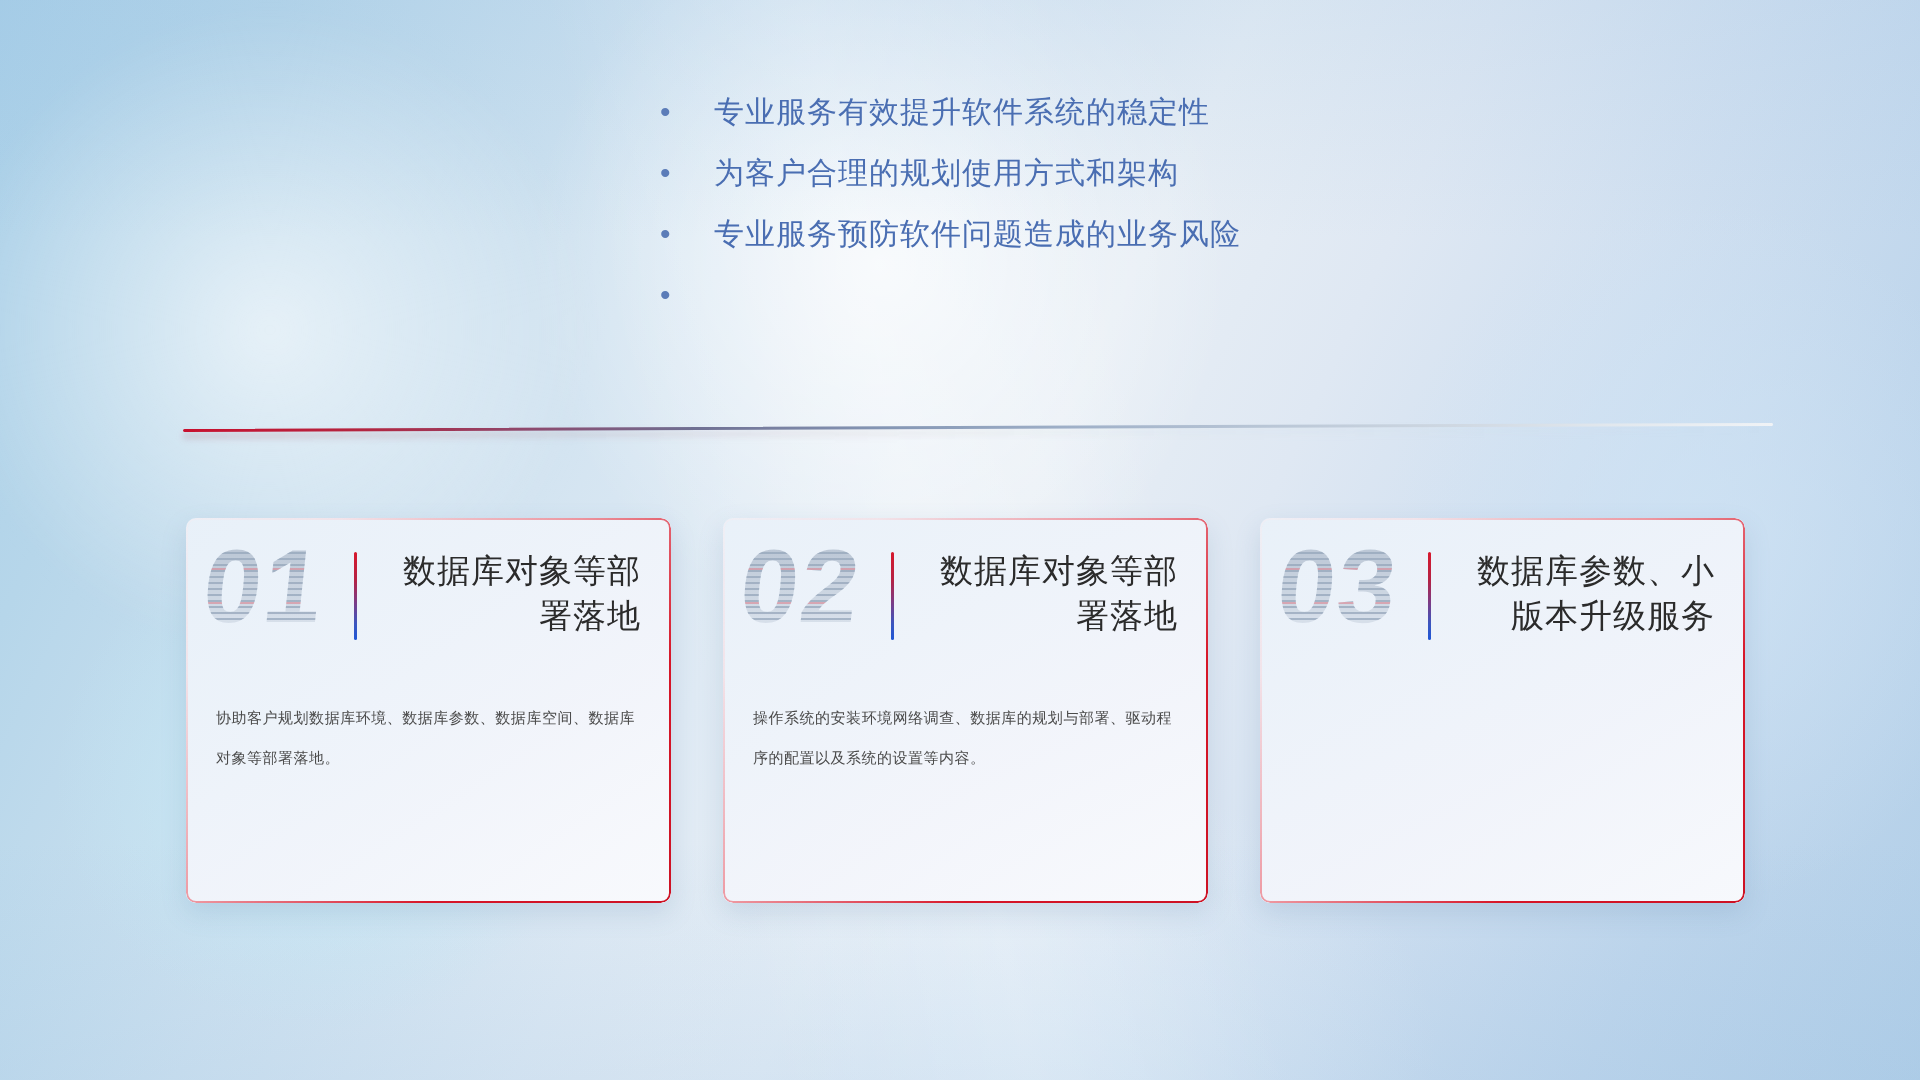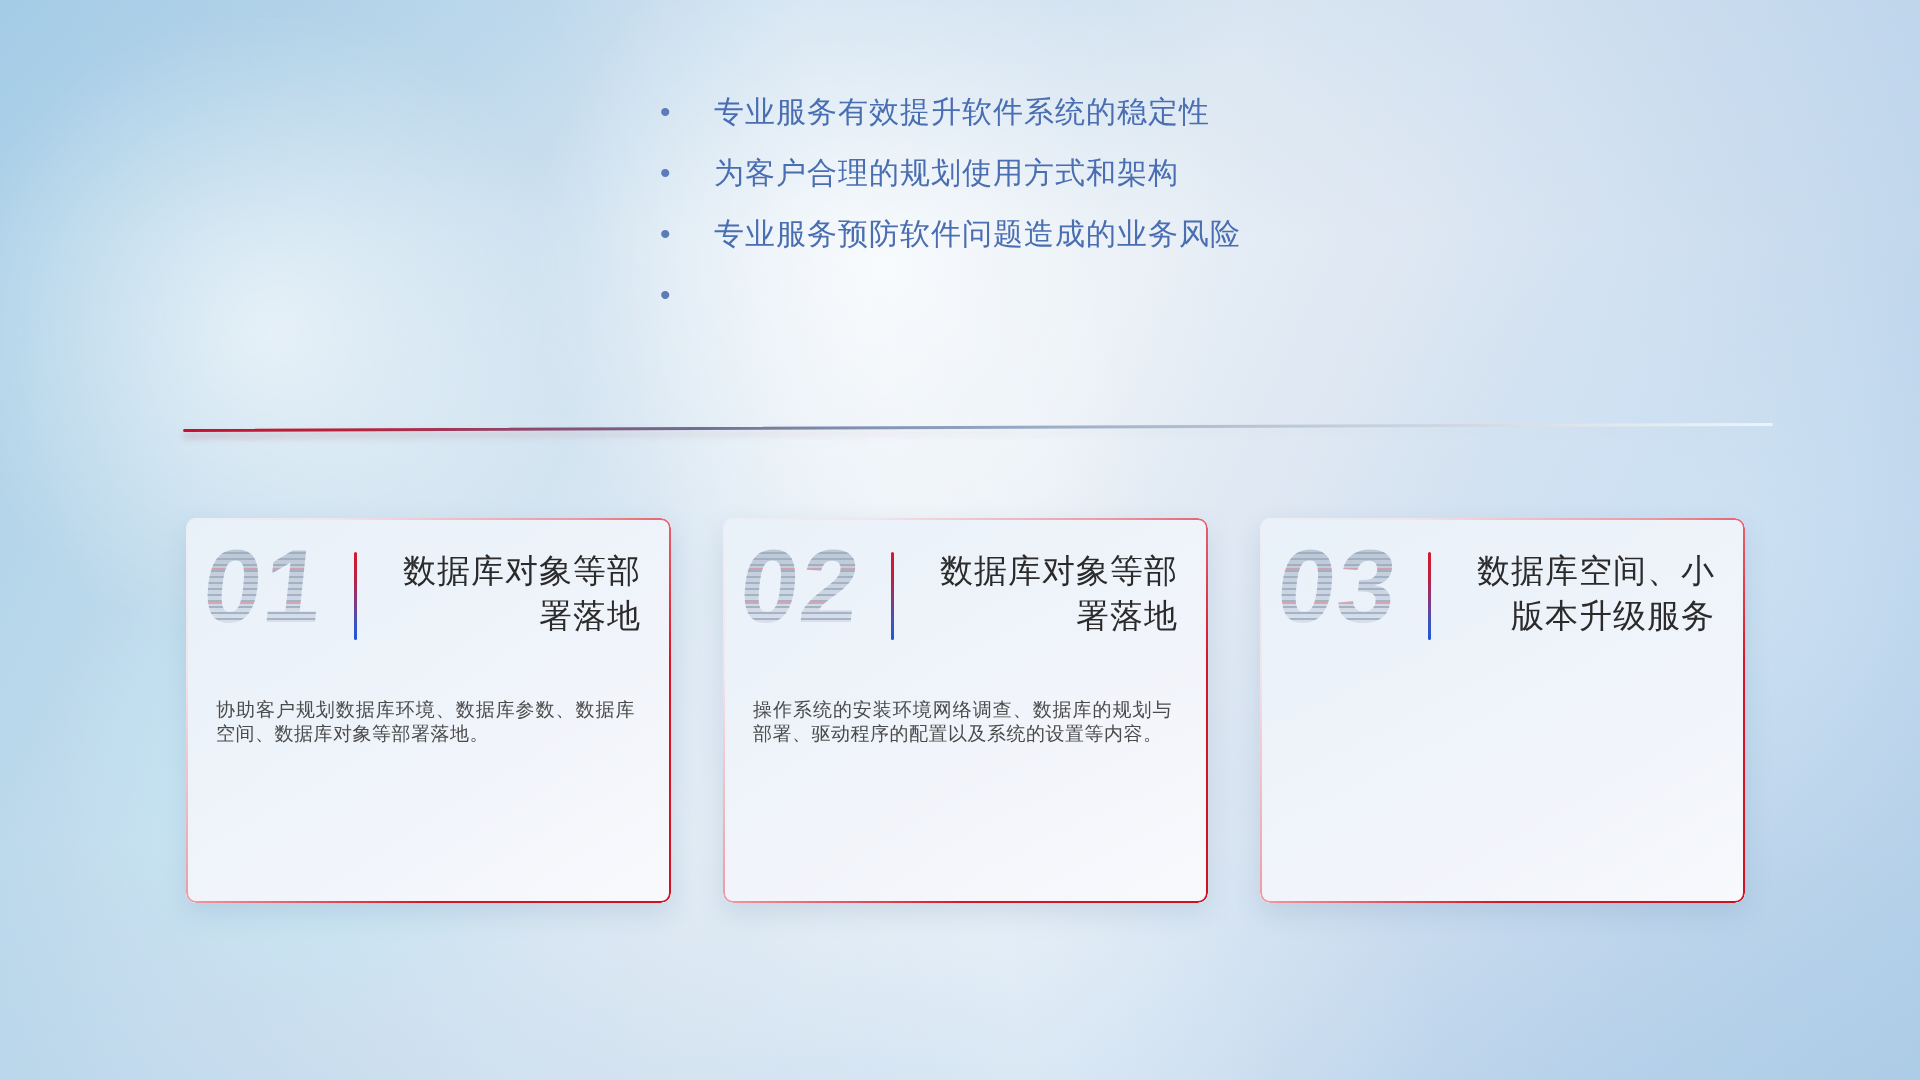--- a/index.html
+++ b/index.html
@@ -226,22 +226,22 @@
     text-align:right;
     width:262px;
     letter-spacing:1px;
   }
 
   .card-body{
     position:absolute;
     left:30px;
     right:36px;
     top:180px;
-    font-size:19px;
-    line-height:24px;
+    font-size:15px;
+    line-height:40px;
     color:#4b4b4b;
     letter-spacing:.5px;
     text-align:justify;
     text-justify:inter-ideograph;
   }
 </style>
 </head>
 <body>
 
 <div class="bg-base"></div>
@@ -303,18 +303,18 @@
       </div>
       <div class="card-body">操作系统的安装环境网络调查、数据库的规划与部署、驱动程序的配置以及系统的设置等内容。</div>
     </div>
   </div>
 
   <div class="card card-3">
     <div class="card-inner">
       <div class="card-num">03</div>
       <div class="card-head">
         <div class="card-rule"></div>
-        <div class="card-title">数据库空间、小版本升级服务</div>
+        <div class="card-title">数据库参数、小版本升级服务</div>
       </div>
     </div>
   </div>
 
 </div>
 
 </body></html>

